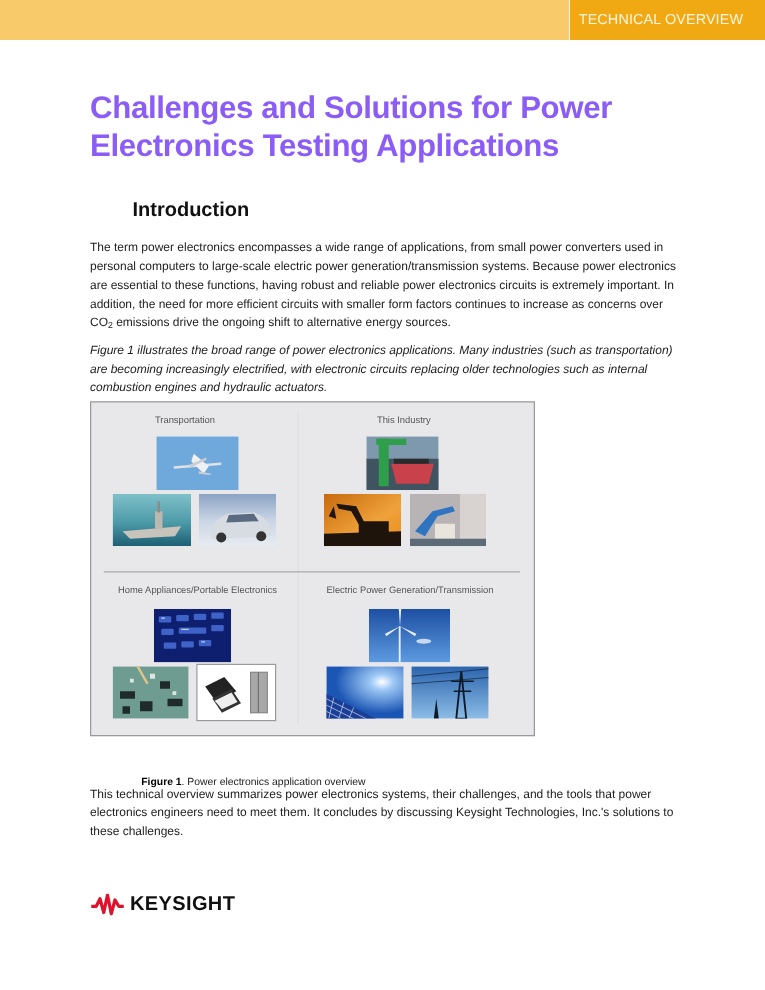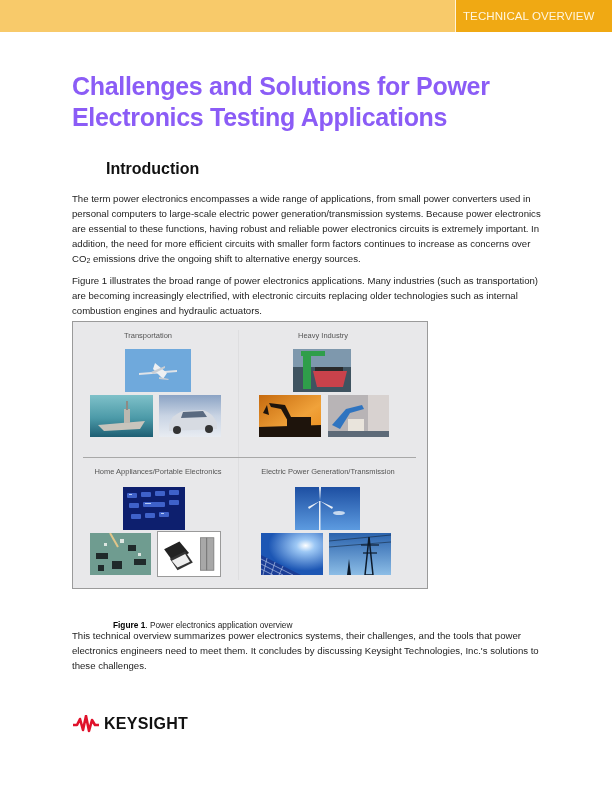--- a/index.html
+++ b/index.html
@@ -8,21 +8,21 @@
 
   .top-bar { position: absolute; left: 0; top: 0; width: 612px; height: 32px; background: #f8ca6a; }
   .top-tab { position: absolute; left: 455px; top: 0; width: 157px; height: 32px; background: #f0a913; border-left: 1px solid #fff3d8; padding-left: 40px; }
   .top-tab span { position: absolute; left: 7px; top: 10px; font-size: 11.5px; color: #fff6e0; letter-spacing: 0.1px; }
 
   .title { position: absolute; left: 72px; top: 71px; width: 480px; font-size: 25px; font-weight: bold; line-height: 31px; color: #8b5cf6; letter-spacing: -0.3px; }
   .section-heading { position: absolute; left: 72px; top: 160px; font-size: 16px; font-weight: bold; color: #111; margin-left: 34px; }
 
   .para { position: absolute; left: 72px; width: 478px; font-size: 9.6px; line-height: 15.1px; color: #1c1c1c; }
   .p1 { top: 191px; }
-  .p2 { top: 273px; }
+  .p2 { top: 273px; font-style: italic; }
   .p3 { top: 628px; }
   sub { font-size: 7px; vertical-align: -1px; }
 
   .figure { position: absolute; left: 72px; top: 321px; width: 356px; height: 268px; background: #e8e8ea; border: 1px solid #9a9a9a; }
   .fig-divider-v { position: absolute; left: 165px; top: 8px; width: 1px; height: 250px; background: #dedee0; }
   .fig-divider-h { position: absolute; left: 10px; top: 135px; width: 333px; height: 1px; background: #a8a8a8; }
   .quad-label { position: absolute; font-size: 7.5px; color: #555; text-align: center; white-space: nowrap; }
 
   .photo { position: absolute; overflow: hidden; }
   .photo svg { width: 100%; height: 100%; display: block; }
@@ -88,21 +88,21 @@
           </linearGradient>
         </defs>
         <rect width="62" height="42" fill="url(#g2)"></rect>
         <path d="M10 30 Q12 20 24 16 L44 15 Q54 18 58 28 L58 34 L10 36Z" fill="#d7dbe2"></path>
         <path d="M24 17 L44 16 L48 22 L22 23Z" fill="#5a6a80"></path>
         <circle cx="18" cy="35" r="4" fill="#333"></circle>
         <circle cx="50" cy="34" r="4" fill="#333"></circle>
       </svg>
   </div>
 
-  <div class="quad-label" style="left:195px; top:9px; width:110px;">Heavy Industry</div>
+  <div class="quad-label" style="left:195px; top:9px; width:110px;">This Industry</div>
   <div class="photo" style="left:220px; top:27px; width:58px; height:43px;">
     <svg viewBox="0 0 58 43">
         <rect width="58" height="43" fill="#7e98ad"></rect>
         <rect x="0" y="18" width="58" height="25" fill="#3f5360"></rect>
         <rect x="10" y="2" width="8" height="38" fill="#2f9e4a"></rect>
         <rect x="8" y="2" width="24" height="5" fill="#2f9e4a"></rect>
         <path d="M20 22 L54 22 L50 38 L24 38Z" fill="#c9424b"></path>
         <rect x="22" y="18" width="28" height="4" fill="#2a2a2a"></rect>
       </svg>
   </div>

